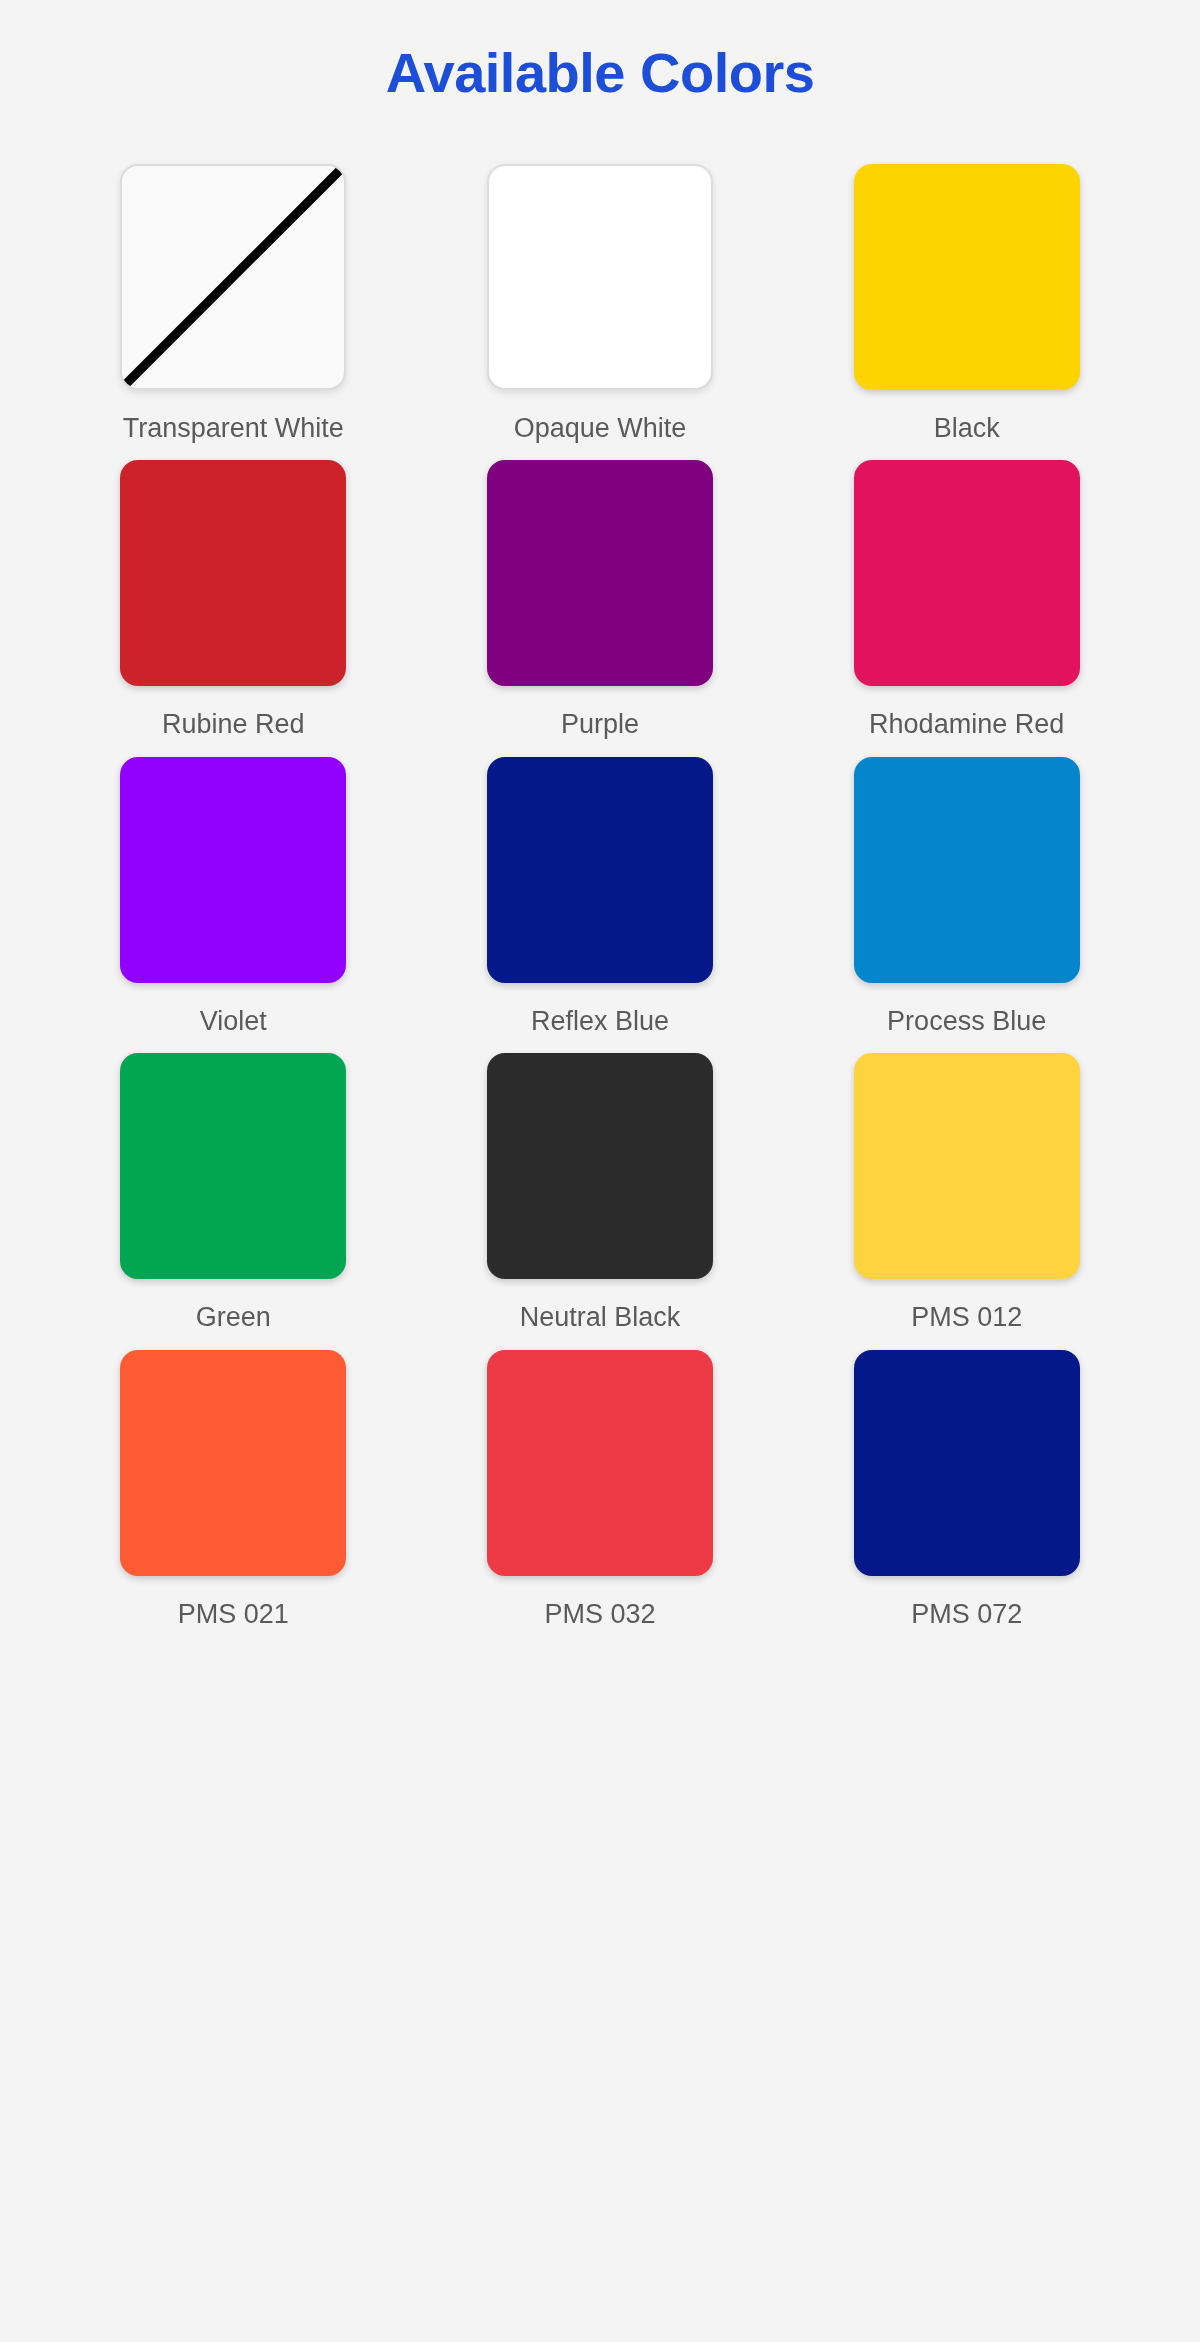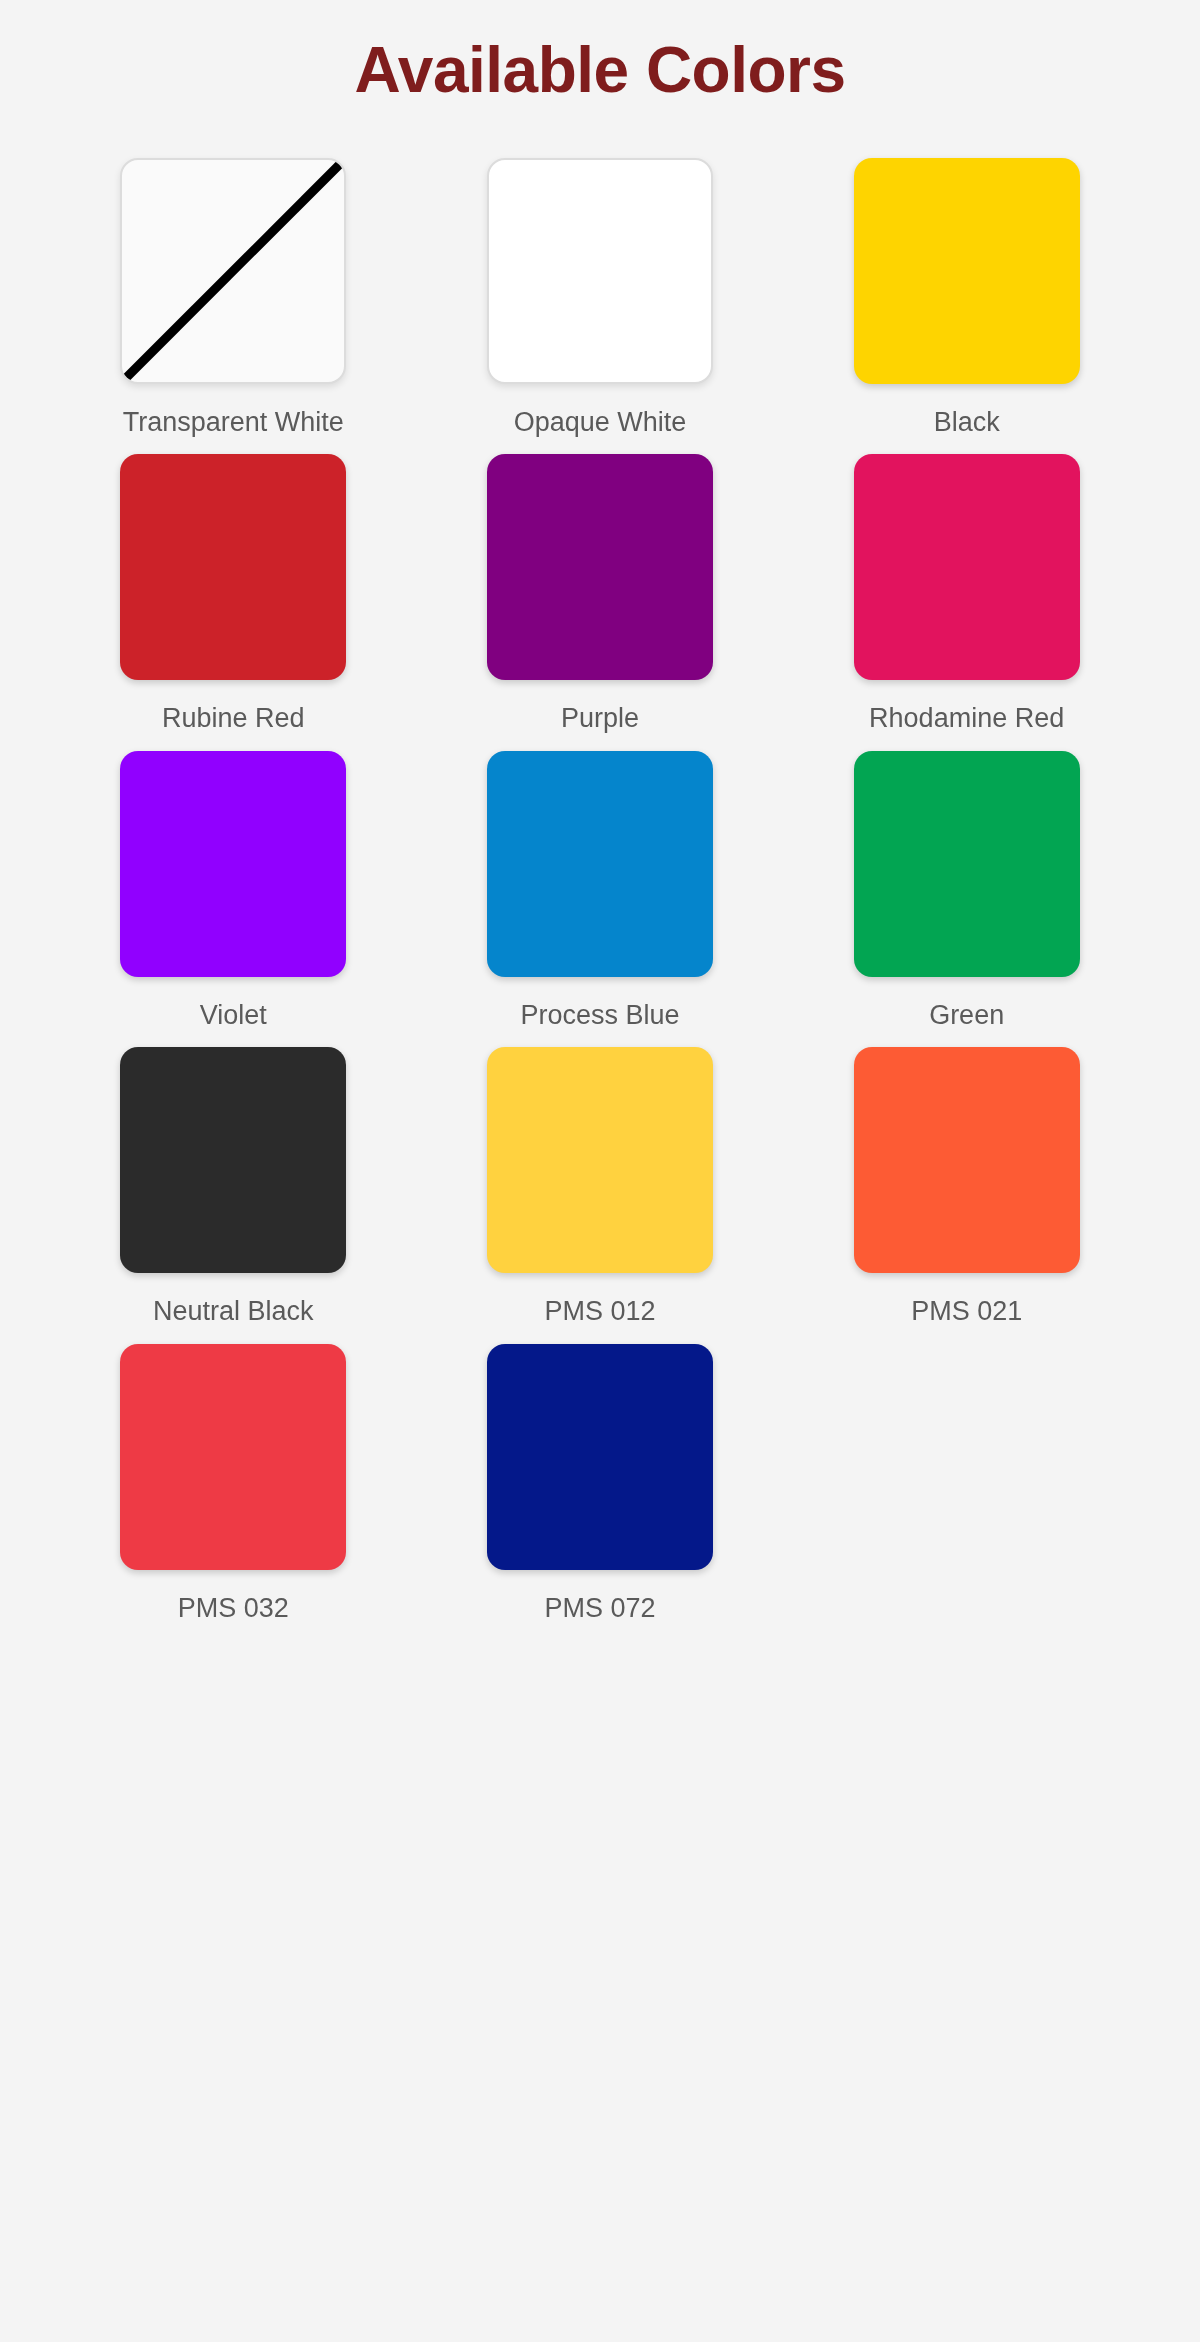--- a/index.html
+++ b/index.html
@@ -15,26 +15,26 @@
     -webkit-font-smoothing: antialiased;
   }
   .page {
     width: 1200px;
     min-height: 2342px;
     background: #f4f4f4;
     padding: 0 0 60px 0;
   }
   .page-title {
     text-align: center;
-    font-size: 64px;
+    font-size: 56px;
     line-height: 1;
     font-weight: bold;
-    color: #7f1d1d;
+    color: #1d4ed8;
     letter-spacing: -0.5px;
-    margin: 0;
+    margin: 7px;
     padding: 38px 0 0 0;
   }
   .color-grid {
     display: grid;
     grid-template-columns: repeat(3, 1fr);
     width: 1100px;
     margin: 0 auto;
     padding: 56px 0 0 0;
     row-gap: 16px;
   }
@@ -104,20 +104,24 @@
       </div>
       <div class="color-cell">
         <div class="swatch" style="background: rgb(226, 19, 94);"></div>
         <div class="swatch-label">Rhodamine Red</div>
       </div>
       <div class="color-cell">
         <div class="swatch" style="background: rgb(145, 0, 255);"></div>
         <div class="swatch-label">Violet</div>
       </div>
       <div class="color-cell">
+        <div class="swatch" style="background: rgb(4, 24, 138);"></div>
+        <div class="swatch-label">Reflex Blue</div>
+      </div>
+      <div class="color-cell">
         <div class="swatch" style="background: rgb(5, 133, 204);"></div>
         <div class="swatch-label">Process Blue</div>
       </div>
       <div class="color-cell">
         <div class="swatch" style="background: rgb(2, 165, 82);"></div>
         <div class="swatch-label">Green</div>
       </div>
       <div class="color-cell">
         <div class="swatch" style="background: rgb(43, 43, 43);"></div>
         <div class="swatch-label">Neutral Black</div>

